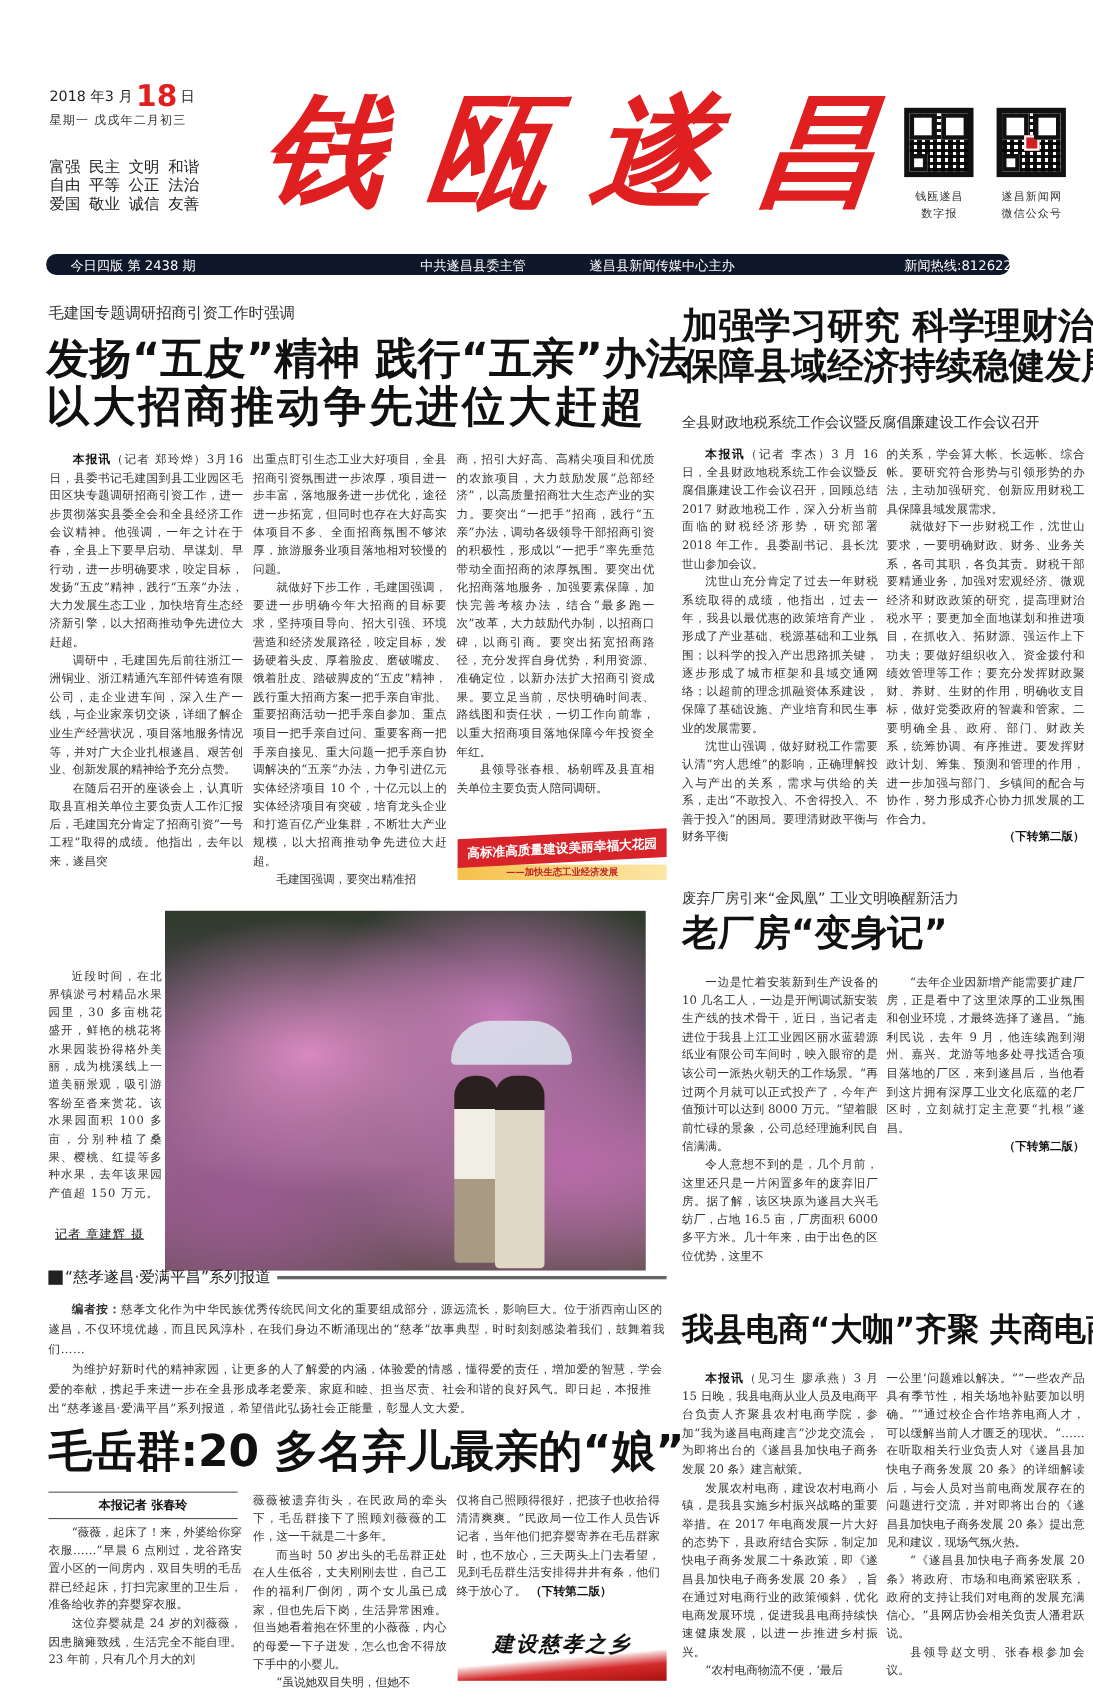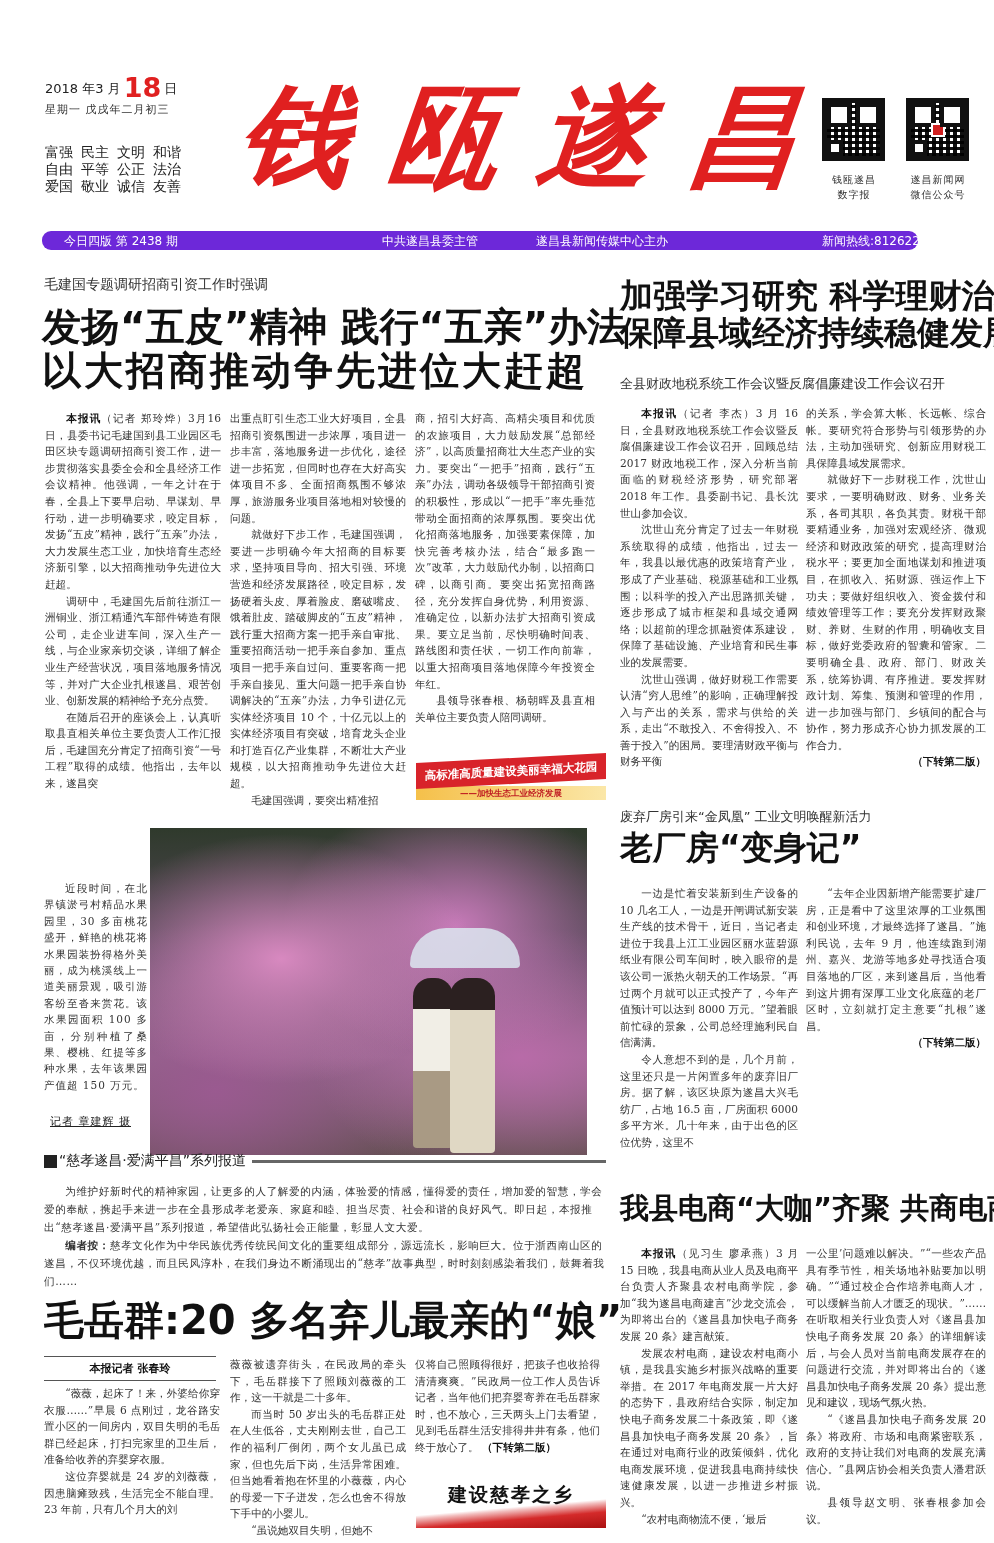--- a/index.html
+++ b/index.html
@@ -16,21 +16,21 @@
   .qr { width: 63px; height: 63px; border: 5px solid #111; background:
       repeating-linear-gradient(90deg, #111 0 4px, #fff 4px 7px),
       repeating-linear-gradient(0deg, #111 0 3px, #fff 3px 6px); background-blend-mode: multiply; position: absolute; }
   .qr::before, .qr::after { content: ""; position: absolute; width: 16px; height: 16px; border: 4px solid #111; background: #fff; }
   .qr::before { left: 0; top: 0; }
   .qr::after { right: 0; top: 0; }
   .qr .corner { position: absolute; left: 0; bottom: 0; width: 16px; height: 16px; border: 4px solid #111; background: #fff; }
   .qr .logo { position: absolute; left: 20px; top: 20px; width: 14px; height: 14px; background: #d02020; border: 2px solid #fff; }
   .qr-label { font-size: 10px; color: #333; text-align: center; line-height: 15px; letter-spacing: 1px; }
   
-  .banner { left: 42px; top: 231px; width: 876px; height: 19px; background: #6d28d9; border-radius: 9px; color: #fff; font-size: 12px; }
+  .banner { left: 42px; top: 231px; width: 876px; height: 19px; background: #0f172a; border-radius: 9px; color: #fff; font-size: 12px; }
   .banner span { position: absolute; top: 2px; white-space: nowrap; }
   
   .kicker { font-size: 14px; color: #333; }
   .headline { font-weight: 900; color: #111; font-family: "DejaVu Sans", sans-serif; line-height: 1.12; letter-spacing: 0; }
   .body-col { font-family: "DejaVu Serif", serif; font-size: 10.6px; line-height: 16.6px; color: #333; text-align: justify; }
   .body-col p { text-indent: 2em; }
   .body-col b { font-family: "DejaVu Sans", sans-serif; color: #111; }
   .cont { font-family: "DejaVu Sans", sans-serif; font-weight: bold; font-size: 10.5px; text-align: right; color: #111; }
   .promo { left: 416px; top: 758px; width: 190px; height: 50px; }
   .promo .top { background: #d8232a; color: #fff; font-size: 11.5px; font-weight: bold; text-align: center; height: 26px; line-height: 26px; transform: skewY(-3deg); font-family: "DejaVu Serif", serif; }
@@ -48,21 +48,21 @@
   .caption p { text-indent: 2em; }
   .credit { left: 50px; top: 1114px; font-size: 11px; color: #222; letter-spacing: 1px; text-decoration: underline; }
   .series { left: 44px; top: 1152px; width: 562px; }
   .series .title { font-size: 14px; font-weight: normal; color: #222; white-space: nowrap; display: flex; align-items: center; }
   .series .title .sq { width: 13px; height: 13px; background: #222; margin-right: 2px; display: inline-block; }
   .series .title .rule { flex: 1; height: 3px; background: #666; margin-left: 6px; }
   .editor-note { font-family: "DejaVu Serif", serif; font-size: 10.6px; line-height: 18px; color: #333; margin-top: 12px; letter-spacing: 0.6px; }
   .editor-note p { text-indent: 2em; }
   .byline-box { border-top: 1px solid #555; border-bottom: 1px solid #555; text-align: center; font-size: 11px; font-weight: bold; padding: 4px 0; color: #111; }
   .slogan { left: 416px; top: 1480px; width: 190px; height: 48px; background: linear-gradient(175deg, #fff 0 55%, #f2c0c0 60%, #d42a2a 75%, #a11 100%); }
-  .slogan span { display: block; text-align: center; font-family: "DejaVu Serif", serif; font-weight: bold; font-size: 19px; color: #111; padding-top: 2px; letter-spacing: 2px; }
+  .slogan span { display: block; text-align: center; font-family: "DejaVu Serif", serif; font-weight: bold; font-style: italic; font-size: 19px; color: #111; padding-top: 2px; letter-spacing: 2px; }
 </style>
 </head>
 <body>
 
 <div class="abs date-line">
   <span>2018 年3 月</span><span class="day">18</span><span>日</span>
 </div>
 <div class="abs lunar-line">星期一  戊戌年二月初三</div>
 <div class="abs values">
   <div><span>富强</span><span>民主</span><span>文明</span><span>和谐</span></div>
@@ -162,22 +162,22 @@
   <div class="cont">（下转第二版）</div>
 </div>
 
 <div class="abs series">
   <div class="title">
     <span class="sq"></span>
     <span>“慈孝遂昌·爱满平昌”系列报道</span>
     <span class="rule"></span>
   </div>
   <div class="editor-note">
+    <p><b style="font-family:'DejaVu Sans',sans-serif;">编者按：</b><span>慈孝文化作为中华民族优秀传统民间文化的重要组成部分，源远流长，影响巨大。位于浙西南山区的遂昌，不仅环境优越，而且民风淳朴，在我们身边不断涌现出的“慈孝”故事典型，时时刻刻感染着我们，鼓舞着我们……</span></p>
     <p>为维护好新时代的精神家园，让更多的人了解爱的内涵，体验爱的情感，懂得爱的责任，增加爱的智慧，学会爱的奉献，携起手来进一步在全县形成孝老爱亲、家庭和睦、担当尽责、社会和谐的良好风气。即日起，本报推出“慈孝遂昌·爱满平昌”系列报道，希望借此弘扬社会正能量，彰显人文大爱。</p>
-    <p><b style="font-family:'DejaVu Sans',sans-serif;">编者按：</b><span>慈孝文化作为中华民族优秀传统民间文化的重要组成部分，源远流长，影响巨大。位于浙西南山区的遂昌，不仅环境优越，而且民风淳朴，在我们身边不断涌现出的“慈孝”故事典型，时时刻刻感染着我们，鼓舞着我们……</span></p>
   </div>
 </div>
 
 <div class="abs headline" style="left:44px; top:1298px; font-size:40px; white-space:nowrap;">毛岳群:20 多名弃儿最亲的“娘”</div>
 <div class="abs byline-box" style="left:44px; top:1356px; width:172px;">本报记者  张春玲</div>
 <div class="abs body-col" style="left:44px; top:1385px; width:176px;">
   <p>“薇薇，起床了！来，外婆给你穿衣服……”早晨 6 点刚过，龙谷路安置小区的一间房内，双目失明的毛岳群已经起床，打扫完家里的卫生后，准备给收养的弃婴穿衣服。</p>
   <p>这位弃婴就是 24 岁的刘薇薇，因患脑瘫致残，生活完全不能自理。23 年前，只有几个月大的刘</p>
 </div>
 <div class="abs body-col" style="left:230px; top:1356px; width:176px;">

